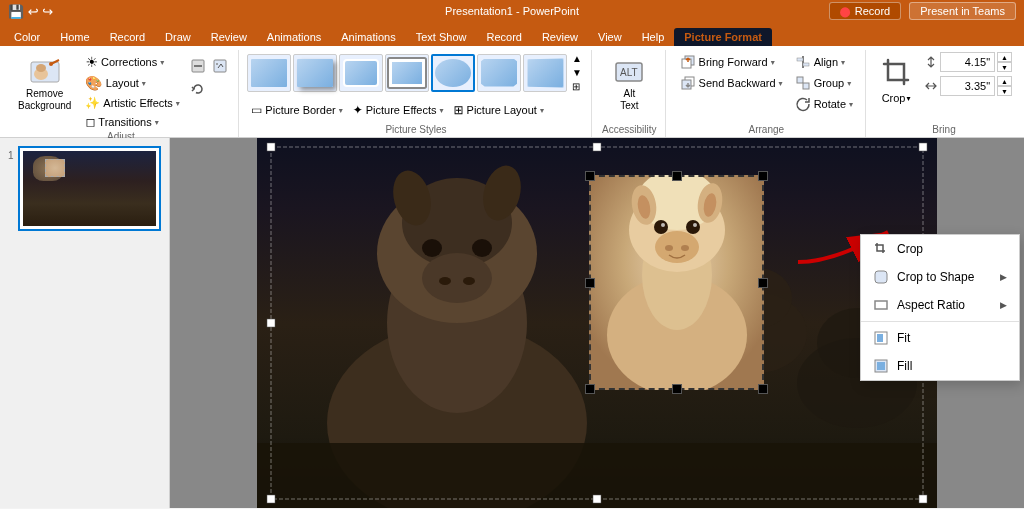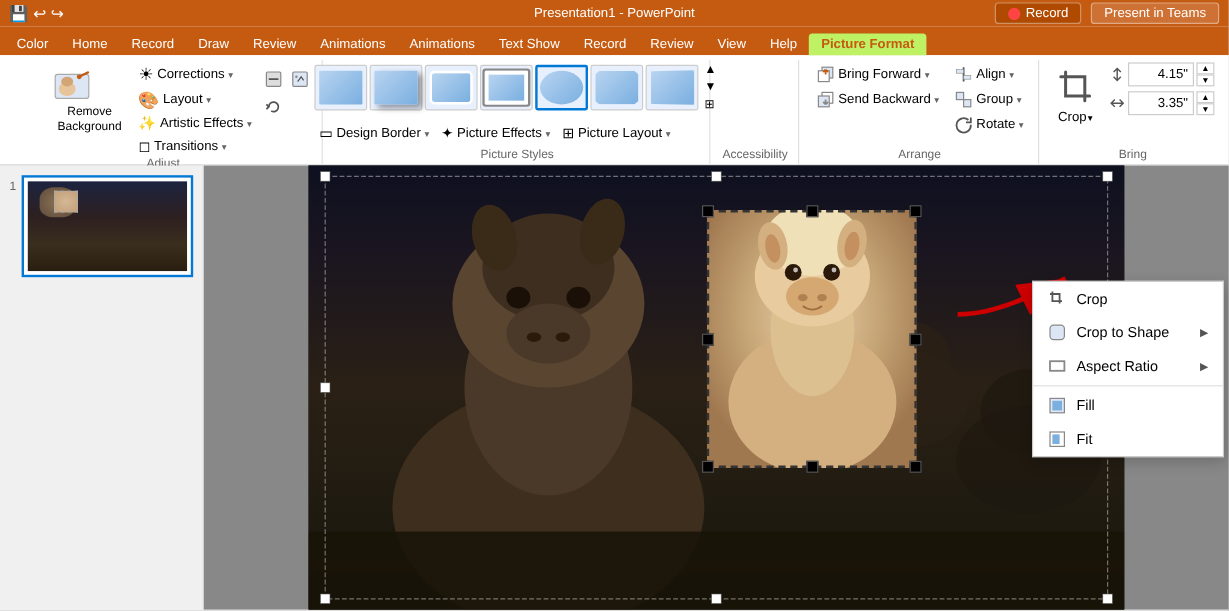--- a/index.html
+++ b/index.html
@@ -6,31 +6,31 @@
     body { font-family: 'Segoe UI', Arial, sans-serif; font-size: 11px; background: #f3f3f3; overflow: hidden; width: 1024px; height: 509px; }
 
     
     .title-bar { height: 22px; background: #c55a11; display: flex; align-items: center; justify-content: space-between; padding: 0 8px; color: white; font-size: 11px; }
     .title-bar-left { display: flex; align-items: center; gap: 8px; }
     .title-bar-right { display: flex; align-items: center; gap: 8px; }
 
     
     .ribbon-tabs { height: 24px; background: #c55a11; display: flex; align-items: flex-end; padding-left: 4px; }
     .ribbon-tab { padding: 3px 10px; font-size: 11px; color: white; cursor: pointer; border-radius: 3px 3px 0 0; }
-    .ribbon-tab.active { background: #bef264; color: #c55a11; font-weight: 600; }
+    .ribbon-tab.active { background: #0f172a; color: #c55a11; font-weight: 600; }
 
     
     .ribbon { height: 92px; background: white; border-bottom: 1px solid #d0d0d0; display: flex; align-items: stretch; padding: 4px 4px 0 4px; gap: 2px; }
     .ribbon-group { display: flex; flex-direction: column; align-items: center; border-right: 1px solid #e0e0e0; padding: 2px 8px 0 8px; min-width: fit-content; }
     .ribbon-group-content { display: flex; align-items: flex-start; gap: 4px; flex: 1; }
     .ribbon-group-label { font-size: 10px; color: #666; margin-top: auto; padding-bottom: 2px; }
 
     .ribbon-btn-large { display: flex; flex-direction: column; align-items: center; cursor: pointer; padding: 4px 6px; border-radius: 3px; min-width: 50px; }
     .ribbon-btn-large .icon { width: 32px; height: 32px; display: flex; align-items: center; justify-content: center; }
-    .ribbon-btn-large .label { font-size: 10px; text-align: center; line-height: 1.2; max-width: 60px; margin-left: 30px; }
+    .ribbon-btn-large .label { font-size: 10px; text-align: center; line-height: 1.2; max-width: 60px; }
 
     .ribbon-btn-small { display: flex; align-items: center; gap: 3px; cursor: pointer; padding: 2px 4px; border-radius: 2px; white-space: nowrap; font-size: 11px; }
 
     
     .style-thumb { width: 44px; height: 38px; border: 1px solid #ccc; border-radius: 2px; cursor: pointer; background: #e8f0fe; display: flex; align-items: center; justify-content: center; }
     .style-thumb.selected { border: 2px solid #0078d4; }
     .style-thumb-inner { width: 36px; height: 28px; background: linear-gradient(135deg, #b8d4f0, #7aafe0); border-radius: 1px; }
     .style-thumb-inner.shadow { box-shadow: 3px 3px 5px rgba(0,0,0,0.4); }
 
     .dropdown-arrow { font-size: 8px; color: #666; }
@@ -191,39 +191,50 @@
           </div>
         <div style="display:flex;flex-direction:column;gap:1px;">
           <div style="cursor:pointer;font-size:10px;padding:1px 3px;">▲</div>
           <div style="cursor:pointer;font-size:10px;padding:1px 3px;">▼</div>
           <div style="cursor:pointer;font-size:10px;padding:1px 3px;">⊞</div>
         </div>
       </div>
       <div style="display:flex;gap:2px;margin-top:4px;">
         <div class="ribbon-btn-small">
           <span style="font-size:12px;">▭</span>
-          <span>Design Border</span>
+          <span>Picture Border</span>
           <span class="dropdown-arrow">▾</span>
         </div>
         <div class="ribbon-btn-small">
           <span style="font-size:12px;">✦</span>
           <span>Picture Effects</span>
           <span class="dropdown-arrow">▾</span>
         </div>
         <div class="ribbon-btn-small">
           <span style="font-size:12px;">⊞</span>
           <span>Picture Layout</span>
           <span class="dropdown-arrow">▾</span>
         </div>
       </div>
     </div>
     <div class="ribbon-group-label">Picture Styles</div>
   </div>
 
   <div class="ribbon-group">
+    <div class="ribbon-group-content">
+      <div class="ribbon-btn-large">
+        <div class="icon">
+          <svg width="32" height="32" viewBox="0 0 32 32">
+            <rect x="3" y="7" width="26" height="18" rx="2" fill="#dce6f5" stroke="#888" stroke-width="1.5"></rect>
+            <text x="7" y="20" font-size="10" fill="#555" font-family="Arial">ALT</text>
+          </svg>
+        </div>
+        <div class="label">Alt<br>Text</div>
+      </div>
+    </div>
     <div class="ribbon-group-label">Accessibility</div>
   </div>
 
   <div class="ribbon-group">
     <div class="ribbon-group-content">
       <div class="ribbon-col">
         <div class="ribbon-btn-small">
           <svg width="16" height="16" viewBox="0 0 16 16">
               <rect x="5" y="2" width="9" height="9" fill="#dce6f5" stroke="#888" stroke-width="1"></rect>
               <rect x="2" y="5" width="9" height="9" fill="#fff" stroke="#888" stroke-width="1"></rect>
@@ -477,34 +488,34 @@
           </div>
           <span>Aspect Ratio</span>
         </div>
         <span style="font-size:9px;color:#555;">▶</span>
       </div>
       <div class="crop-menu-separator"></div>
       <div class="crop-menu-item">
         <div class="item-left">
           <div class="item-icon">
             <svg width="16" height="16" viewBox="0 0 16 16">
-                <rect x="2" y="2" width="12" height="12" fill="#dce6f5" stroke="#888" stroke-width="1"></rect>
-                <rect x="4" y="4" width="8" height="8" fill="#7aafe0"></rect>
-              </svg>
-          </div>
-          <span>Fill</span>
+                <rect x="2" y="2" width="12" height="12" fill="none" stroke="#888" stroke-width="1"></rect>
+                <rect x="4" y="4" width="6" height="8" fill="#7aafe0"></rect>
+              </svg>
+          </div>
+          <span>Fit</span>
         </div>
       </div>
       <div class="crop-menu-item">
         <div class="item-left">
           <div class="item-icon">
             <svg width="16" height="16" viewBox="0 0 16 16">
-                <rect x="2" y="2" width="12" height="12" fill="none" stroke="#888" stroke-width="1"></rect>
-                <rect x="4" y="4" width="6" height="8" fill="#7aafe0"></rect>
-              </svg>
-          </div>
-          <span>Fit</span>
+                <rect x="2" y="2" width="12" height="12" fill="#dce6f5" stroke="#888" stroke-width="1"></rect>
+                <rect x="4" y="4" width="8" height="8" fill="#7aafe0"></rect>
+              </svg>
+          </div>
+          <span>Fill</span>
         </div>
       </div>
     </div>
 
   </div>
 </div>
 
 </body></html>

